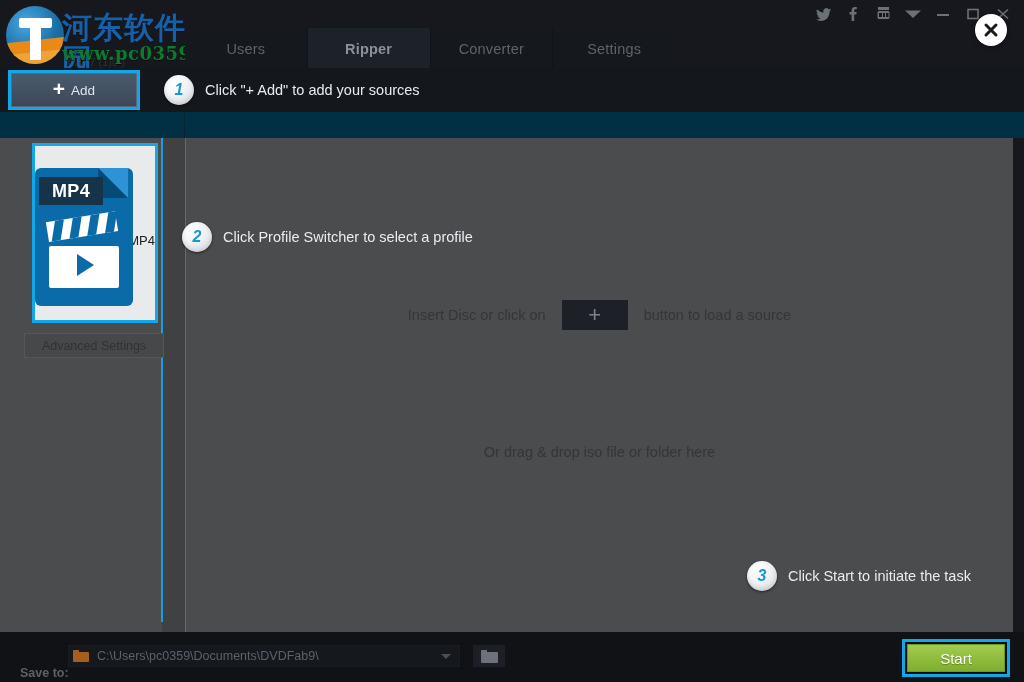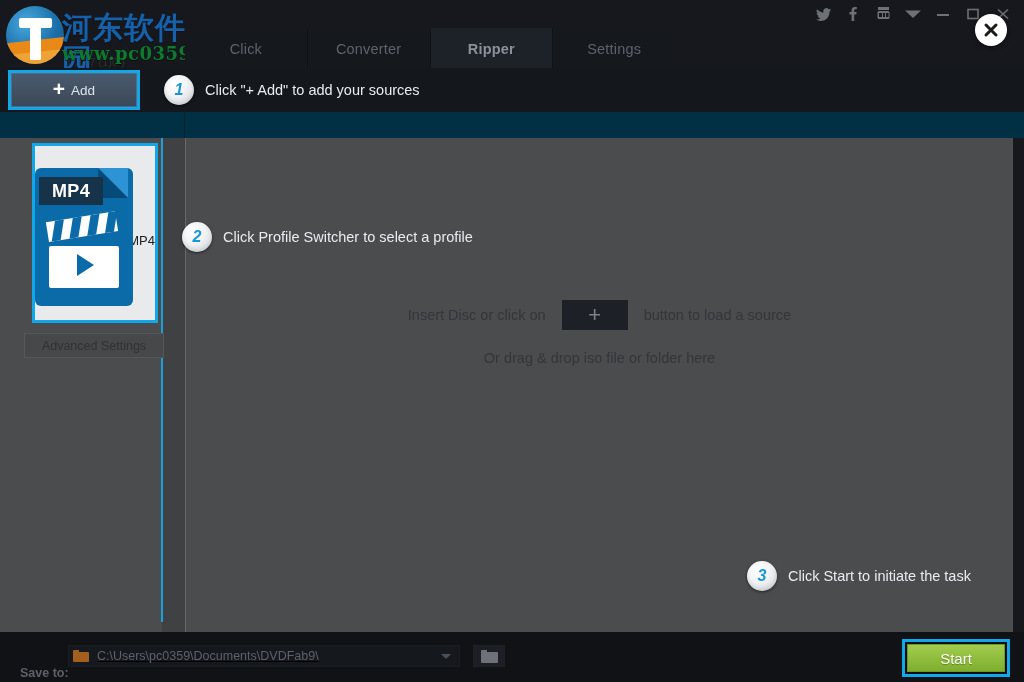--- a/index.html
+++ b/index.html
@@ -235,21 +235,21 @@
   #panel-left-line {
     position:absolute; left:185px; top:138px; width:1px; height:494px;
     background:#68696b;
   }
 
   #step2 { position:absolute; left:182px; top:222px; }
   #step3 { position:absolute; left:747px; top:561px; }
 
   #dropzone {
     position:absolute; left:186px; top:300px; width:827px; height:160px;
-    display:flex; flex-direction:column; align-items:center; justify-content:flex-start;
+    display:flex; flex-direction:column; align-items:center; justify-content:space-between;
     gap:20px;
   }
   #dzline1 {
     display:flex; align-items:center; gap:16px;
     color:#33363a; font-size:14.5px;
   }
   #plusbtn {
     width:66px; height:30px; background:#1d2026;
     display:flex; align-items:center; justify-content:center; cursor:pointer;
   }
@@ -261,21 +261,21 @@
     position:absolute; left:0; top:632px; width:1024px; height:50px;
     background:#101216;
   }
   #saveto {
     position:absolute; left:20px; top:666px;
     color:#5c6067; font-size:12.5px;font-weight:bold;
   }
   #pathbox {
     position:absolute; left:68px; top:645px; width:392px; height:22px;
     background:#15181d; border:1px solid #191c21;
-    display:flex; align-items:center; padding:0 4px; cursor:pointer;text-decoration:underline;
+    display:flex; align-items:center; padding:0 4px; cursor:pointer;
   }
   .folder-orange {
     width:16px; height:12px; position:relative; margin-right:8px; flex:0 0 auto;
   }
   .folder-orange .tab {
     position:absolute; left:0; top:0; width:7px; height:3px;
     background:#a35f1d; border-radius:1px 1px 0 0;
   }
   .folder-orange .body {
     position:absolute; left:0; top:2px; width:16px; height:10px;
@@ -381,23 +381,23 @@
     <div class="hat"></div>
     <div class="stem"></div>
     <div class="star">★</div>
   </div>
   <div id="wm-faint">0.157 (1)0 )</div>
   <div id="cn-text">河东软件园</div>
   <div id="cn-url">www.pc0359.cn</div>
 </div>
 
 <div id="tabstrip">
-  <div class="tab">Click</div>
+  <div class="tab">Users</div>
+  <div class="tab active">Ripper</div>
   <div class="tab">Converter</div>
-  <div class="tab active">Ripper</div>
   <div class="tab">Settings</div>
 </div>
 
 <div id="toolbar">
   <div id="addwrap">
     <div id="addbtn">
       <span class="plus">+</span>
       <span class="lbl">Add</span>
     </div>
   </div>

